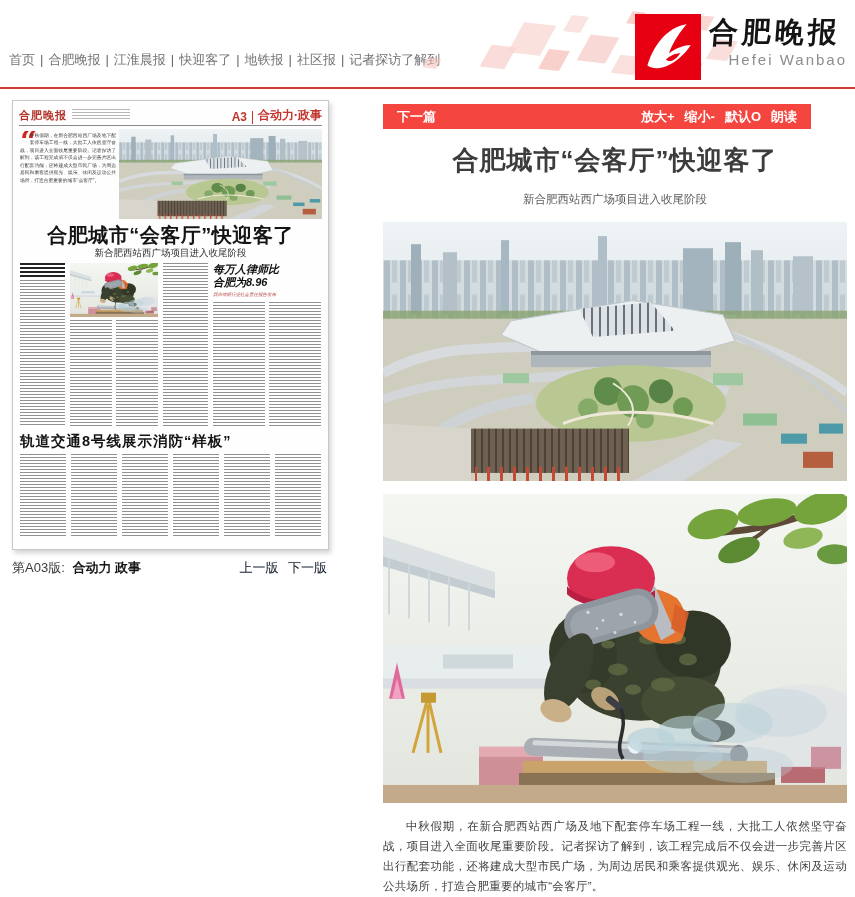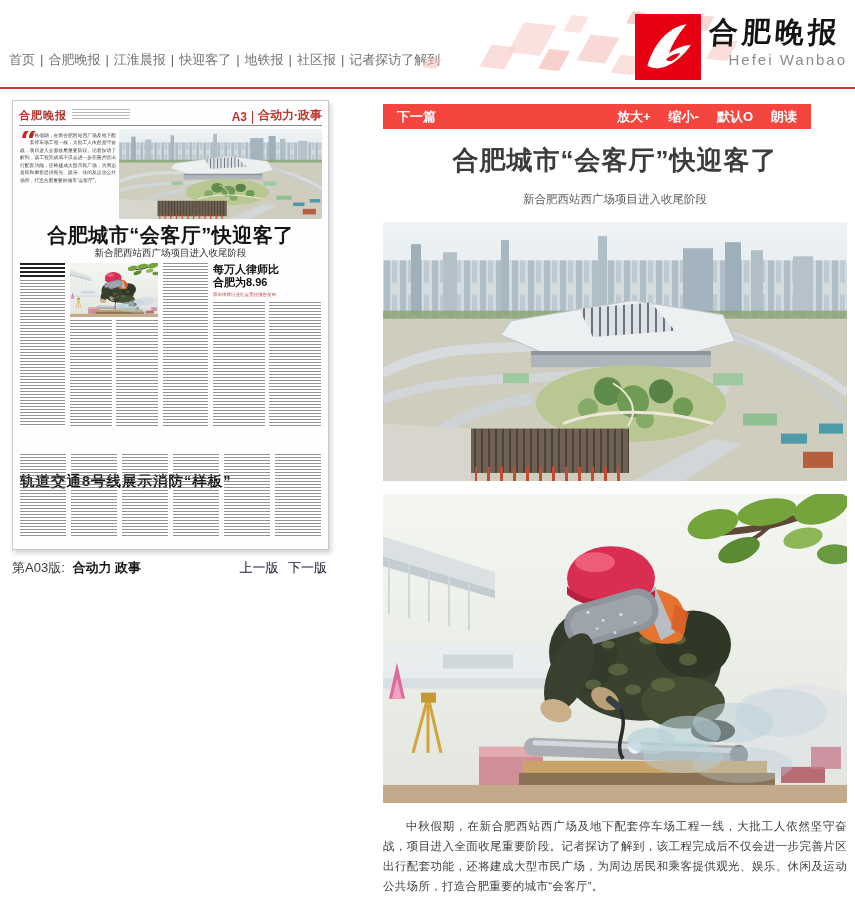--- a/index.html
+++ b/index.html
@@ -33,45 +33,45 @@
   .np-divider{width:1px;height:13px;background:#c2342c;margin:0 5px;}
   .np-quote{position:absolute;left:7px;top:30px;width:96px;height:88px;overflow:hidden;}
   .np-quote-mark{float:left;font-family:"DejaVu Serif",serif;font-size:30px;line-height:22px;
                  color:#cf261f;font-weight:700;margin-right:2px;}
   .np-quote-text{width:200%;transform:scale(.5);transform-origin:0 0;font-size:9.5px;line-height:15px;
                  color:#3a3a3a;text-align:justify;}
   .np-aerial{position:absolute;left:106px;top:28px;width:203px;height:90px;}
   .np-headline{position:absolute;left:2px;right:2px;top:121px;text-align:center;font-size:20px;
                font-weight:900;color:#141414;letter-spacing:.5px;white-space:nowrap;}
   .np-subhead{position:absolute;left:0;right:0;top:146px;text-align:center;font-size:9.5px;color:#2e2e2e;}
-  .np-body{position:absolute;left:7px;right:7px;top:162px;height:164px;display:flex;gap:5px;}
+  .np-body{position:absolute;left:7px;right:7px;top:162px;height:164px;display:flex;gap:5px;font-style:italic;}
   .stripes{flex:1;background:repeating-linear-gradient(#686868 0 1px,transparent 1px 3px);opacity:.72;}
   .stripes-bold{height:14px;margin-bottom:3px;background:repeating-linear-gradient(#222 0 2px,transparent 2px 4px);}
   .np-colwrap{flex:1;display:flex;flex-direction:column;}
   .np-mid{width:88px;display:flex;flex-direction:column;}
   .np-photo{width:88px;height:54px;margin-bottom:3px;}
   .np-midcols{flex:1;display:flex;gap:4px;}
   .np-box{width:108px;display:flex;flex-direction:column;}
   .np-box-title{font-size:11px;font-weight:800;color:#101010;line-height:13px;}
   .np-box-sub{height:8px;overflow:hidden;margin:2px 0 3px;}
   .np-box-sub>div{width:200%;transform:scale(.5);transform-origin:0 0;font-size:9px;color:#b8433c;white-space:nowrap;}
   .np-boxcols{flex:1;display:flex;gap:4px;}
-  .np-headline2{position:absolute;left:7px;top:331px;font-size:14.5px;font-weight:800;color:#131313;letter-spacing:1px;margin-top:40px;}
+  .np-headline2{position:absolute;left:7px;top:331px;font-size:14.5px;font-weight:800;color:#131313;letter-spacing:1px;}
   .np-row2{position:absolute;left:7px;right:7px;top:353px;height:84px;display:flex;gap:5px;}
   .paper-footer{position:absolute;left:12px;top:559px;width:315px;display:flex;
                 justify-content:space-between;align-items:center;font-size:13px;color:#3a3a3a;gap:9px;}
   .pf-section{font-weight:700;color:#151515;margin-left:4px;}
   .pager a{color:#0f172a;text-decoration:none;cursor:pointer;margin-left:6px;}
 
   
   .toolbar{position:absolute;left:383px;top:104px;width:428px;height:25px;box-sizing:border-box;
            background:var(--accent-red,#f4463f);color:#fff;display:flex;align-items:center;
            justify-content:space-between;padding:0 14px;font-size:13px;font-weight:700;}
   .toolbar a{color:#fff;text-decoration:none;cursor:pointer;}
-  .tb-actions{display:flex;gap:18px;}
+  .tb-actions{display:flex;gap:10px;}
   .art-title{position:absolute;left:383px;top:143px;width:464px;text-align:center;
              font-size:26px;font-weight:800;color:#3c3c3c;letter-spacing:1px;white-space:nowrap;}
   .art-subtitle{position:absolute;left:383px;top:192px;width:464px;text-align:center;
                 font-size:11.5px;color:#5d5d5d;}
   .art-img1{position:absolute;left:383px;top:222px;width:464px;height:259px;display:block;}
   .art-img2{position:absolute;left:383px;top:494px;width:464px;height:309px;display:block;}
   .art-body{position:absolute;left:383px;top:816px;width:464px;font-size:11.5px;line-height:20px;
             color:#3f3f3f;text-align:justify;text-indent:2em;letter-spacing:.3px;}
 </style>
 </head>

